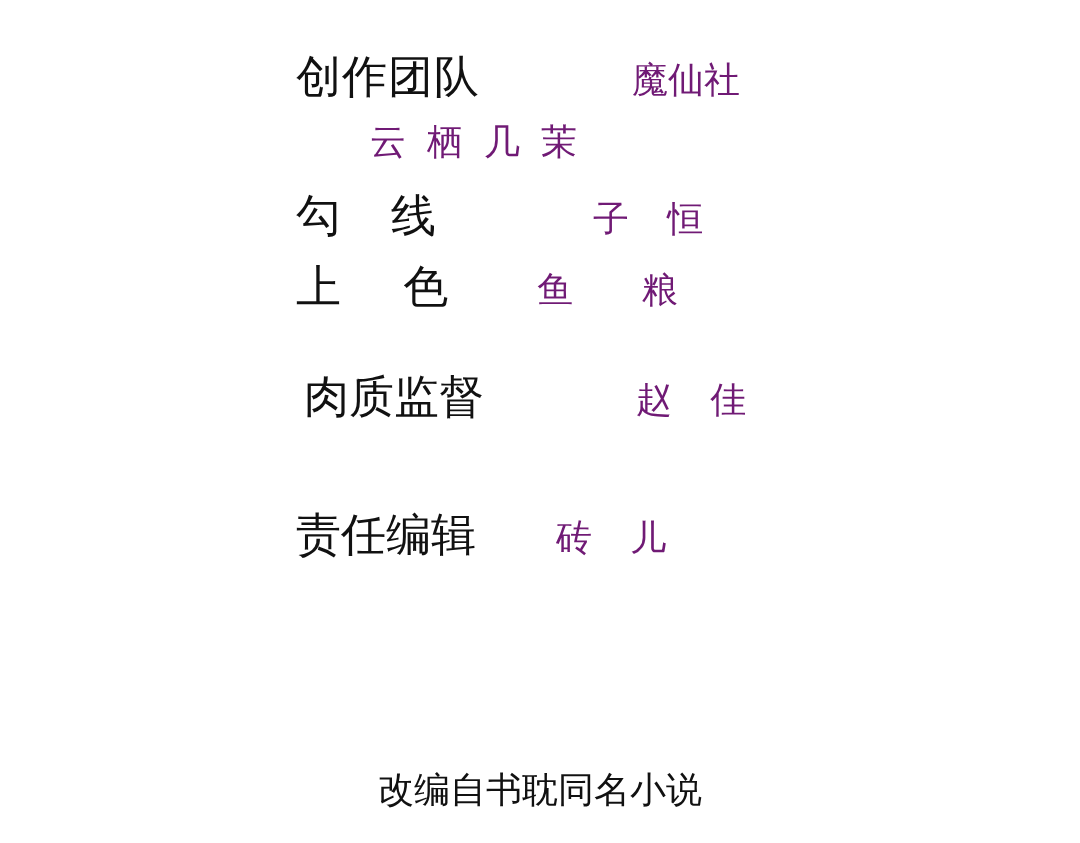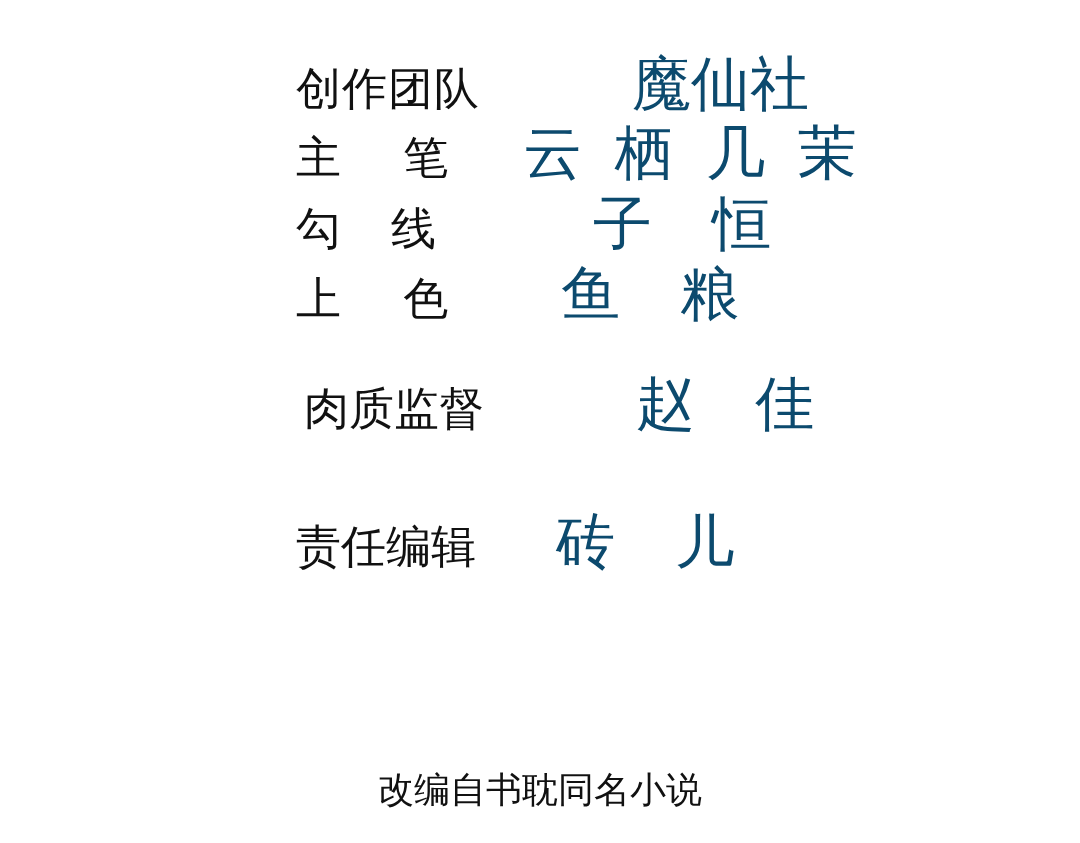--- a/index.html
+++ b/index.html
@@ -33,41 +33,41 @@
 
   .role {
     font-size: 45px;
     line-height: 1;
     letter-spacing: 0px;
     white-space: pre;
     color: #111111;
   }
 
   .name {
-    font-size: 59px;
+    font-size: 36px;
     line-height: 1;
     white-space: pre;
-    color: #0c4a6e;
+    color: #701a75;
   }
 
   
   .row-0 .role { letter-spacing: 1px; }
   .row-0 .name { margin-left: 152px; }
 
   .row-1 .role { letter-spacing: 1px; }
   .row-1 .name { margin-left: 74px; letter-spacing: 1px; font-family: Liberation Serif, serif; }
 
   .row-2 .role { letter-spacing: 1px; }
   .row-2 .name { margin-left: 137px; }
 
   .row-3 .role { letter-spacing: 1px; font-family: Liberation Serif, serif; }
   .row-3 .name { margin-left: 156px; letter-spacing: 1px; }
 
   .row-4 .role { letter-spacing: 1px; }
-  .row-4 .name { margin-left: 112px; letter-spacing: 1px; }
+  .row-4 .name { margin-left: 88px; letter-spacing: 1px; font-family: Liberation Mono, monospace; }
 
   .row-5 { padding-left: 304px; margin-top: 40px; }
   .row-5 .role { letter-spacing: 0px; }
   .row-5 .name { margin-left: 152px; letter-spacing: 1px; }
 
   .spacer-row {
     height: 68px;
   }
 
   .row-6 .role { letter-spacing: 0px; }
@@ -89,21 +89,20 @@
 <body>
 
 <div class="credits">
 
   <div class="credit-row row-0">
     <span class="role">创作团队</span>
     <span class="name">魔仙社</span>
   </div>
 
   <div class="credit-row row-1">
-    <span class="role">主    笔</span>
     <span class="name">云  栖  几  茉</span>
   </div>
 
 
   <div class="credit-row row-3">
     <span class="role">勾    线</span>
     <span class="name">子   恒</span>
   </div>
 
   <div class="credit-row row-4">

